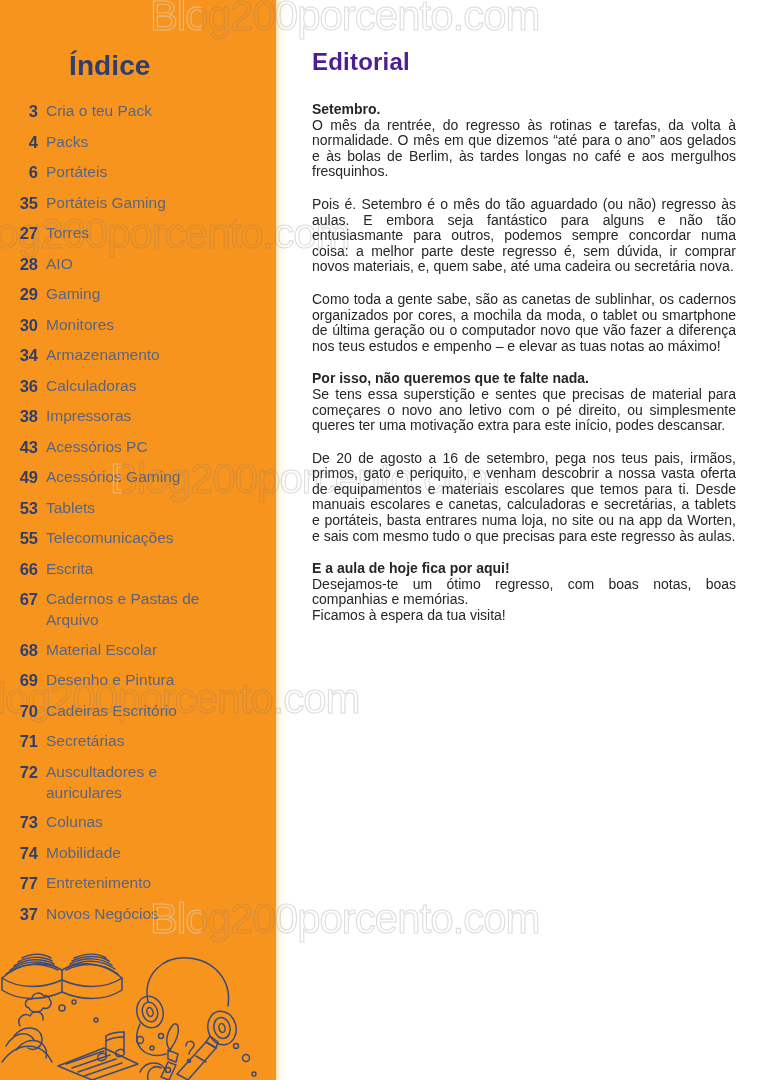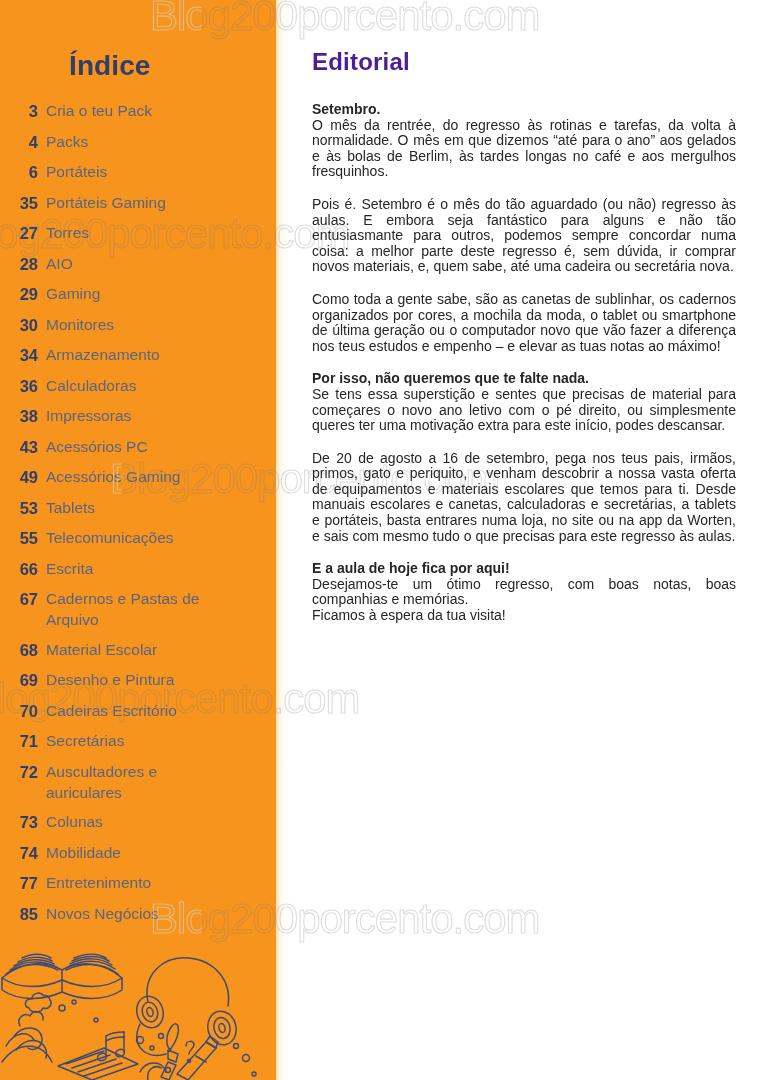--- a/index.html
+++ b/index.html
@@ -249,21 +249,21 @@
         </div>
         <div class="toc-item">
           <span class="toc-num">74</span>
           <span class="toc-label">Mobilidade</span>
         </div>
         <div class="toc-item">
           <span class="toc-num">77</span>
           <span class="toc-label">Entretenimento</span>
         </div>
         <div class="toc-item">
-          <span class="toc-num">85</span>
+          <span class="toc-num">37</span>
           <span class="toc-label">Novos Negócios</span>
         </div>
       </div>
 
     <svg id="doodle" viewBox="0 0 276 140">
       <g fill="none" stroke="#3b4a78" stroke-width="1.5" stroke-linecap="round" stroke-linejoin="round">
 
         <path d="M2 38 C20 22 44 20 62 30 C80 20 104 22 122 38 C104 50 80 48 62 40 C44 48 20 50 2 38 Z"></path>
         <path d="M62 30 L62 40"></path>
         <path d="M6 34 C22 22 42 22 58 30"></path>

